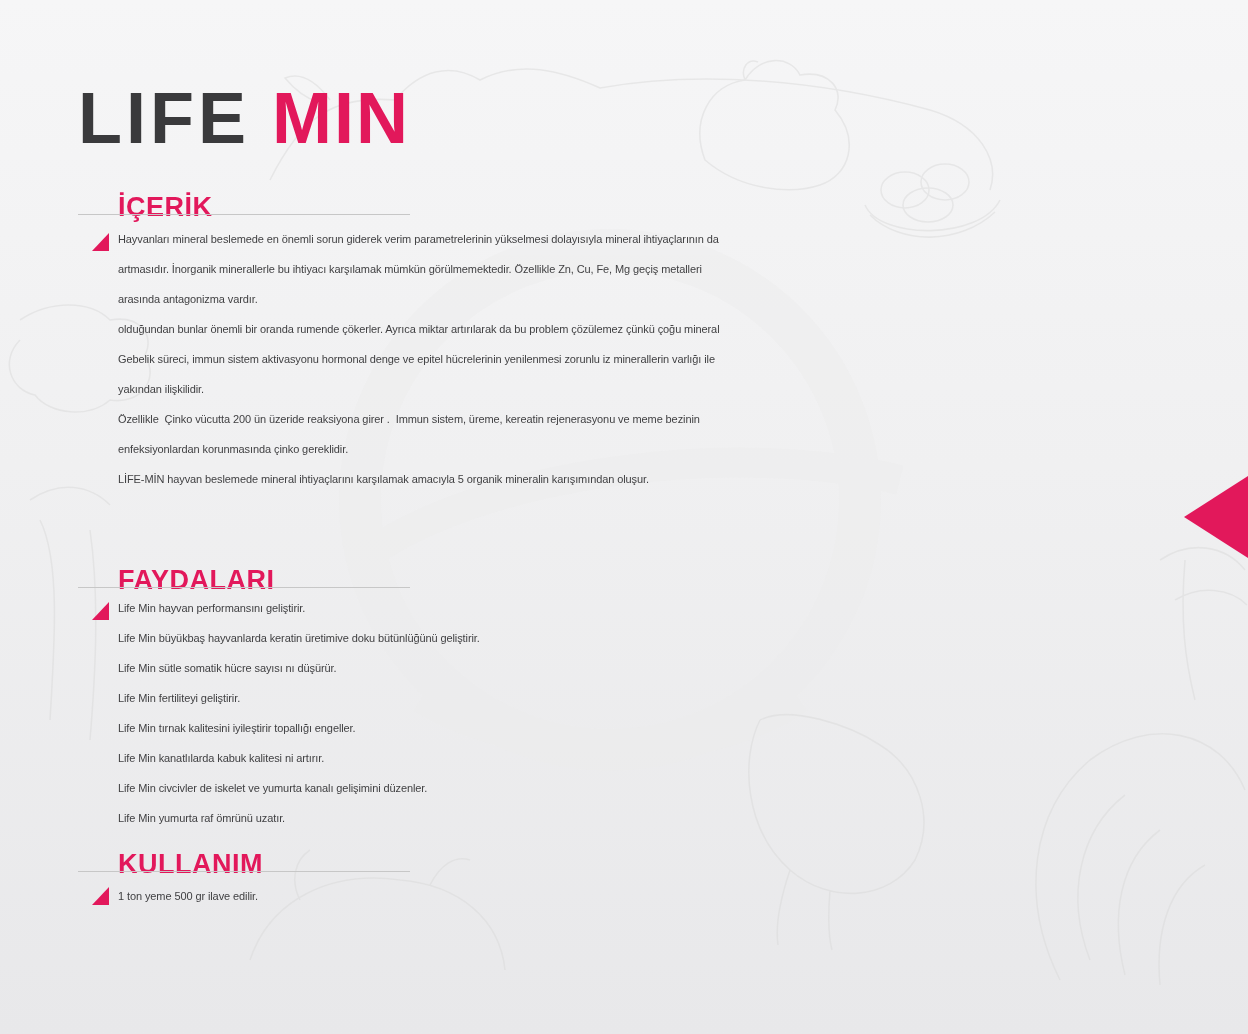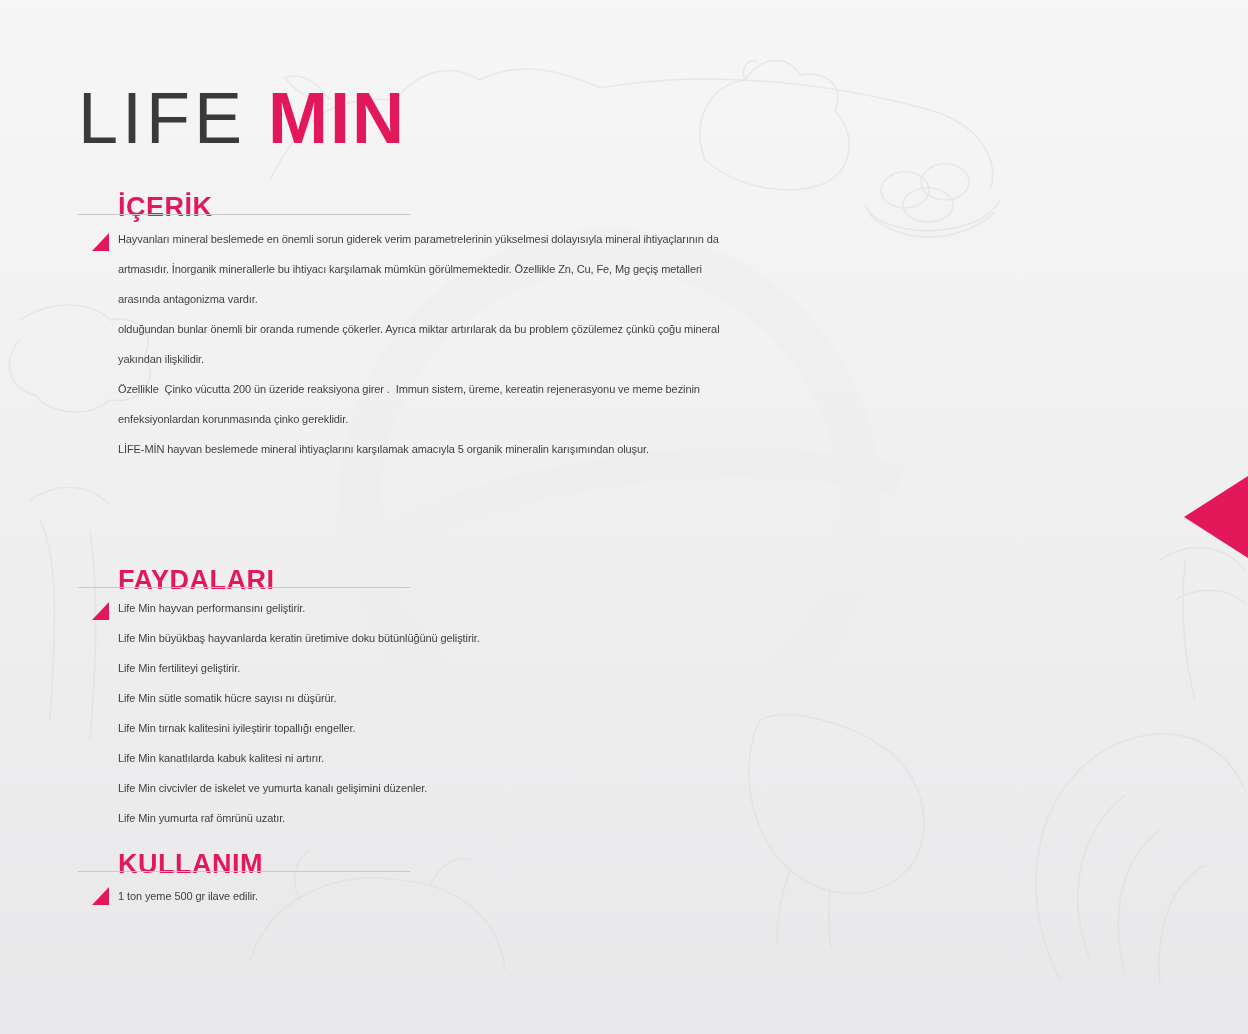--- a/index.html
+++ b/index.html
@@ -12,21 +12,21 @@
   body{font-family:"Liberation Sans", sans-serif; overflow:hidden;}
   .page{
     position:relative;width:1248px;height:1034px;overflow:hidden;
     background:linear-gradient(180deg,#f6f6f7 0%,#f0f0f1 45%,#e8e8ea 100%);
   }
   .bg-art{position:absolute;inset:0;pointer-events:none;}
   .title{
     position:absolute;left:78px;top:74px;display:flex;align-items:baseline;
     font-size:72px;line-height:1;white-space:pre;
   }
-  .title .light{color:#3a3a3c;font-weight:400;letter-spacing:4px;}
+  .title .light{color:#3a3a3c;font-weight:700;letter-spacing:4px;}
   .title .bold{color:var(--accent);font-weight:800;margin-left:22px;letter-spacing:2px;margin-top:8px;}
   .section-heading{
     position:absolute;left:118px;font-size:27px;font-weight:700;
     color:var(--accent);letter-spacing:0.5px;white-space:pre;
   }
   .rule{position:absolute;left:78px;width:332px;height:1px;background:var(--line);}
   .bullet{
     position:absolute;left:92px;width:17px;height:18px;background:var(--accent);
     clip-path:polygon(100% 0,100% 100%,0 100%);
   }
@@ -85,34 +85,35 @@
   </div>
 
   <div class="section-heading" style="top:192px;">İÇERİK</div>
   <div class="rule" style="top:214px;"></div>
   <span class="bullet" style="top:233px;"></span>
   <div class="text-block icerik-block">
     <div class="line">Hayvanları mineral beslemede en önemli sorun giderek verim parametrelerinin yükselmesi dolayısıyla mineral ihtiyaçlarının da</div>
     <div class="line">artmasıdır. İnorganik minerallerle bu ihtiyacı karşılamak mümkün görülmemektedir. Özellikle Zn, Cu, Fe, Mg geçiş metalleri</div>
     <div class="line">arasında antagonizma vardır.</div>
     <div class="line">olduğundan bunlar önemli bir oranda rumende çökerler. Ayrıca miktar artırılarak da bu problem çözülemez çünkü çoğu mineral</div>
+    <div class="line">Gebelik süreci, immun sistem aktivasyonu hormonal denge ve epitel hücrelerinin yenilenmesi zorunlu iz minerallerin varlığı ile</div>
     <div class="line">yakından ilişkilidir.</div>
     <div class="line">Özellikle  Çinko vücutta 200 ün üzeride reaksiyona girer .  Immun sistem, üreme, kereatin rejenerasyonu ve meme bezinin</div>
     <div class="line">enfeksiyonlardan korunmasında çinko gereklidir.</div>
     <div class="line">LİFE-MİN hayvan beslemede mineral ihtiyaçlarını karşılamak amacıyla 5 organik mineralin karışımından oluşur.</div>
   </div>
 
   <div class="section-heading" style="top:565px;">FAYDALARI</div>
   <div class="rule" style="top:587px;"></div>
   <span class="bullet" style="top:602px;"></span>
   <div class="text-block benefits-block">
     <div class="line">Life Min hayvan performansını geliştirir.</div>
     <div class="line">Life Min büyükbaş hayvanlarda keratin üretimive doku bütünlüğünü geliştirir.</div>
+    <div class="line">Life Min sütle somatik hücre sayısı nı düşürür.</div>
     <div class="line">Life Min fertiliteyi geliştirir.</div>
-    <div class="line">Life Min sütle somatik hücre sayısı nı düşürür.</div>
     <div class="line">Life Min tırnak kalitesini iyileştirir topallığı engeller.</div>
     <div class="line">Life Min kanatlılarda kabuk kalitesi ni artırır.</div>
     <div class="line">Life Min civcivler de iskelet ve yumurta kanalı gelişimini düzenler.</div>
     <div class="line">Life Min yumurta raf ömrünü uzatır.</div>
   </div>
 
   <div class="section-heading" style="top:849px;">KULLANIM</div>
   <div class="rule" style="top:871px;"></div>
   <span class="bullet" style="top:887px;"></span>
   <div class="text-block kullanim-block">

